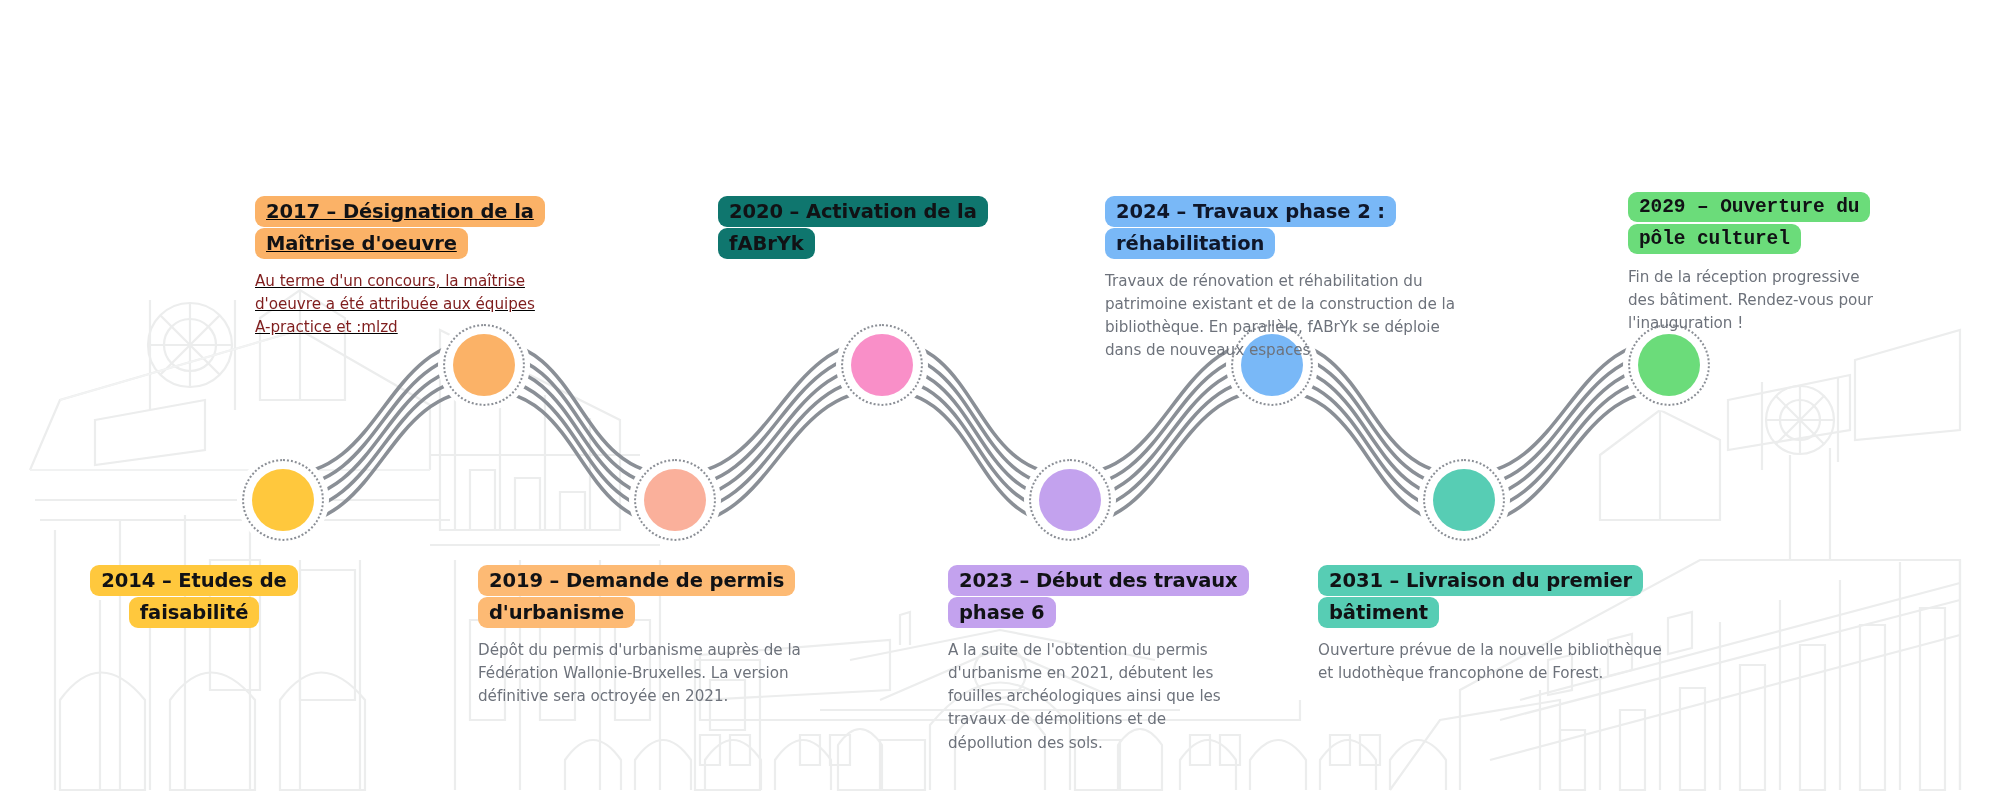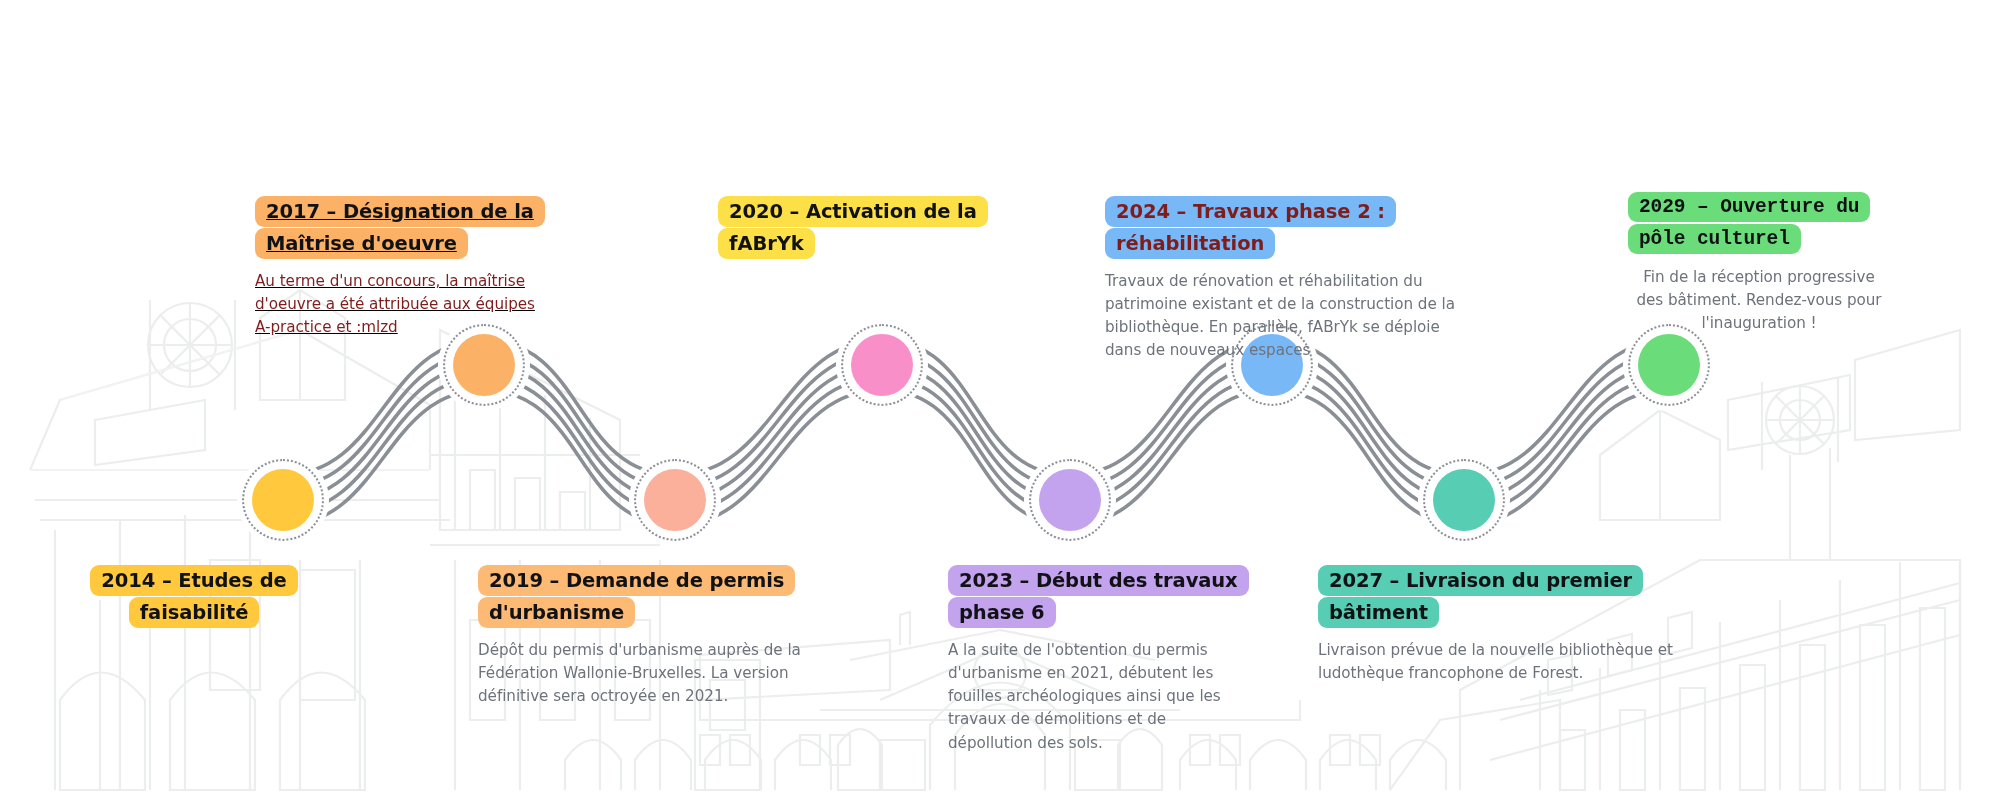--- a/index.html
+++ b/index.html
@@ -260,33 +260,33 @@
       </div>
       <div class="card" style="left: 255px; top: 196px; width: 300px; text-decoration: underline;">
         <div class="pill-wrap"><span class="pill" style="background: rgb(251, 178, 103); color: rgb(17, 18, 21);">2017 – Désignation de la Maîtrise d'oeuvre</span></div>
         <div class="desc" style="color: #7f1d1d;">Au terme d'un concours, la maîtrise d'oeuvre a été attribuée aux équipes A-practice et :mlzd</div>
       </div>
       <div class="card" style="left: 478px; top: 565px; width: 375px;">
         <div class="pill-wrap"><span class="pill" style="background: #fdba74; color: rgb(17, 18, 21);">2019 – Demande de permis d'urbanisme</span></div>
         <div class="desc" style="color: rgb(109, 114, 123);">Dépôt du permis d'urbanisme auprès de la Fédération Wallonie-Bruxelles. La version définitive sera octroyée en 2021.</div>
       </div>
       <div class="card" style="left: 718px; top: 196px; width: 282px;">
-        <div class="pill-wrap"><span class="pill" style="background: #fde047; color: rgb(17, 18, 21);">2020 – Activation de la fABrYk</span></div>
+        <div class="pill-wrap"><span class="pill" style="background: #0f766e; color: rgb(17, 18, 21);">2020 – Activation de la fABrYk</span></div>
       </div>
       <div class="card" style="left: 948px; top: 565px; width: 300px;">
         <div class="pill-wrap"><span class="pill" style="background: rgb(195, 162, 238); color: rgb(17, 18, 21);">2023 – Début des travaux phase 6</span></div>
         <div class="desc" style="color: rgb(109, 114, 123);">A la suite de l'obtention du permis d'urbanisme en 2021, débutent les fouilles archéologiques ainsi que les travaux de démolitions et de dépollution des sols.</div>
       </div>
       <div class="card" style="left: 1105px; top: 196px; width: 353px;">
-        <div class="pill-wrap"><span class="pill" style="background: rgb(121, 184, 247); color: #7f1d1d;">2024 – Travaux phase 2 : réhabilitation</span></div>
+        <div class="pill-wrap"><span class="pill" style="background: rgb(121, 184, 247); color: #0f172a;">2024 – Travaux phase 2 : réhabilitation</span></div>
         <div class="desc" style="color: rgb(109, 114, 123);">Travaux de rénovation et réhabilitation du patrimoine existant et de la construction de la bibliothèque. En parallèle, fABrYk se déploie dans de nouveaux espaces</div>
       </div>
       <div class="card" style="left: 1318px; top: 565px; width: 360px;">
-        <div class="pill-wrap"><span class="pill" style="background: rgb(87, 205, 180); color: rgb(17, 18, 21);">2027 – Livraison du premier bâtiment</span></div>
-        <div class="desc" style="color: rgb(109, 114, 123);">Livraison prévue de la nouvelle bibliothèque et ludothèque francophone de Forest.</div>
+        <div class="pill-wrap"><span class="pill" style="background: rgb(87, 205, 180); color: rgb(17, 18, 21);">2031 – Livraison du premier bâtiment</span></div>
+        <div class="desc" style="color: rgb(109, 114, 123);">Ouverture prévue de la nouvelle bibliothèque et ludothèque francophone de Forest.</div>
       </div>
       <div class="card" style="left: 1628px; top: 192px; width: 262px;">
         <div class="pill-wrap"><span class="pill" style="background: rgb(107, 220, 122); color: rgb(17, 18, 21); font-family: Liberation Mono, monospace;">2029 – Ouverture du pôle culturel</span></div>
-        <div class="desc" style="color: rgb(109, 114, 123); text-align: center;">Fin de la réception progressive des bâtiment. Rendez-vous pour l'inauguration !</div>
+        <div class="desc" style="color: rgb(109, 114, 123);">Fin de la réception progressive des bâtiment. Rendez-vous pour l'inauguration !</div>
       </div>
     </div>
 
 </div>
 
 </body></html>

